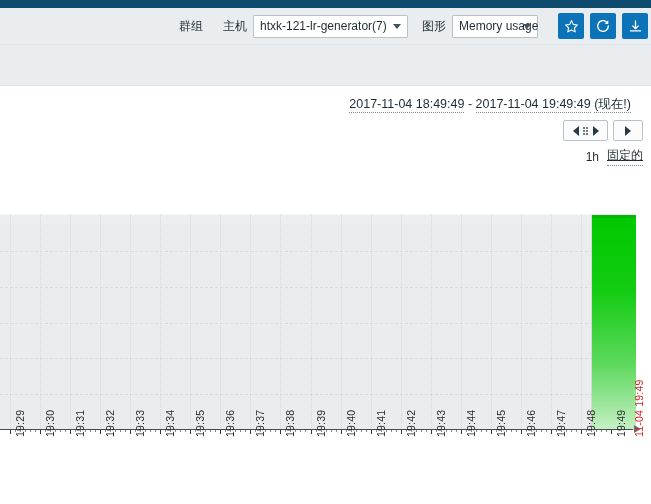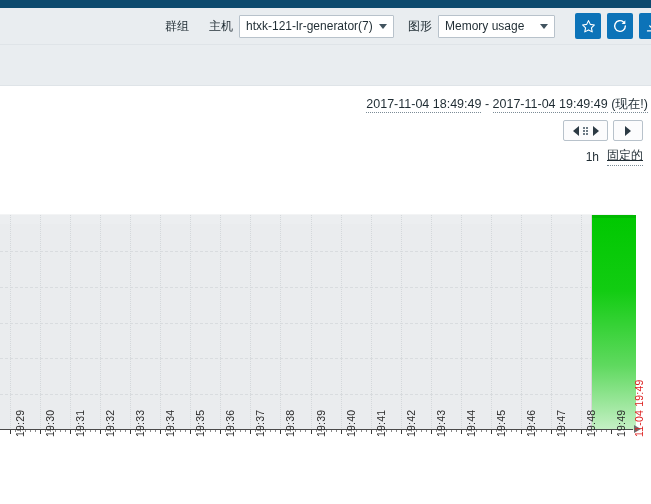--- a/index.html
+++ b/index.html
@@ -26,21 +26,21 @@
 
   
   .filterbar {
     position: relative;
     height: 37px;
     background: #e9edf0;
     border-bottom: 1px solid #dfe4e8;
     display: flex;
     align-items: center;
     justify-content: flex-end;
-    padding-right: 0;
+    padding-right: 17px;
     box-sizing: border-box;
   }
   .filter-group {
     display: flex;
     align-items: center;
     margin-right: 14px;
   }
   .filter-label {
     font-size: 12px;
     color: #1f2c33;
@@ -56,21 +56,21 @@
     display: flex;
     align-items: center;
     box-sizing: border-box;
     padding: 0 20px 0 6px;
     font-size: 12px;
     color: #1f2c33;
     white-space: nowrap;
   }
   .select-box.group  { width: 108px; }
   .select-box.host   { width: 155px; }
-  .select-box.graph  { width: 117px; }
+  .select-box.graph  { width: 86px; }
   .caret {
     position: absolute;
     right: 6px;
     top: 50%;
     margin-top: -2px;
     width: 0; height: 0;
     border-left: 4px solid transparent;
     border-right: 4px solid transparent;
     border-top: 5px solid #41535f;
   }
@@ -97,21 +97,21 @@
 
   
   .range-area {
     background: #ffffff;
     padding-top: 10px;
     box-sizing: border-box;
     height: 78px;
   }
   .range-line {
     text-align: right;
-    padding-right: 3px;
+    padding-right: 20px;
     font-size: 12.5px;
     color: #1f2c33;
     line-height: 16px;
     white-space: nowrap;
   }
   .range-from, .range-to {
     border-bottom: 1px dotted #7b8b96;
     padding-bottom: 1px;
   }
   .range-now {

